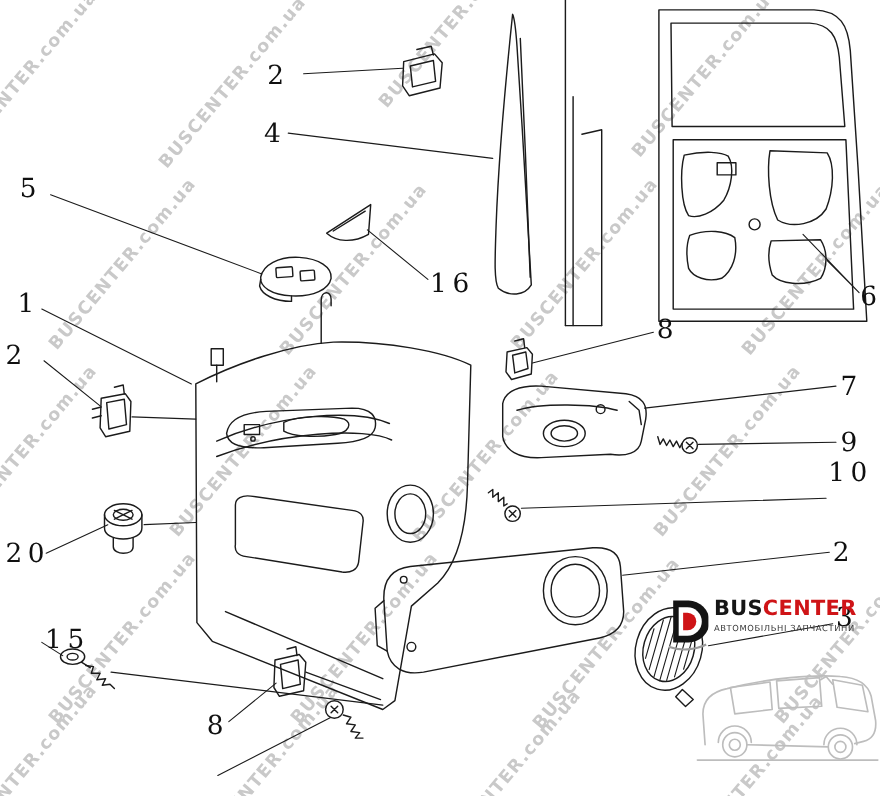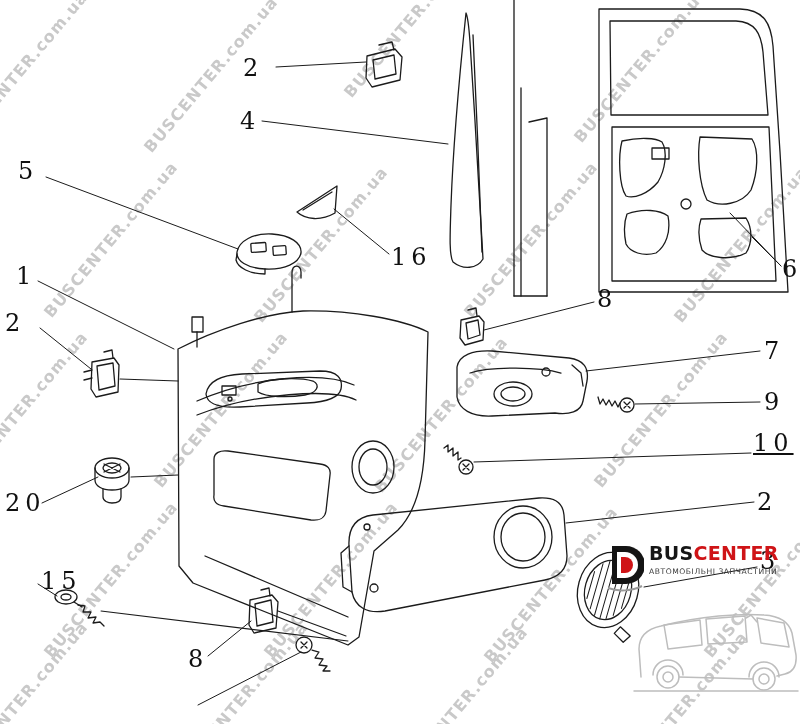--- a/index.html
+++ b/index.html
@@ -242,21 +242,21 @@
   <div class="callout" style="left:16px;  top:264px;">1</div>
   <div class="callout" style="left:757px; top:490px;">2</div>
   <div class="callout" style="left:760px; top:549px;">3</div>
   <div class="callout" style="left:240px; top:109px;">4</div>
   <div class="callout" style="left:18px;  top:159px;">5</div>
   <div class="callout" style="left:782px; top:257px;">6</div>
   <div class="callout" style="left:764px; top:339px;">7</div>
   <div class="callout" style="left:597px; top:287px;">8</div>
   <div class="callout" style="left:188px; top:647px;">8</div>
   <div class="callout" style="left:764px; top:390px;">9</div>
-  <div class="callout" style="left:753px; top:431px;text-decoration:underline;">10</div>
+  <div class="callout" style="left:753px; top:417px;">10</div>
   <div class="callout" style="left:5px;   top:311px;">2</div>
   <div class="callout" style="left:5px;   top:491px;">20</div>
   <div class="callout" style="left:243px; top:56px;">2</div>
   <div class="callout" style="left:166px; top:695px;margin-top:44px;">14</div>
   <div class="callout" style="left:5px;   top:569px;margin-left:36px;">15</div>
   <div class="callout" style="left:391px; top:245px;">16</div>
 
   <div class="logo">
     <svg width="36" height="48" viewBox="0 0 36 48">
       <path d="M4,2 L4,40 L18,40 A19,19 0 0 0 18,2 Z" fill="#141414" stroke="none"></path>

